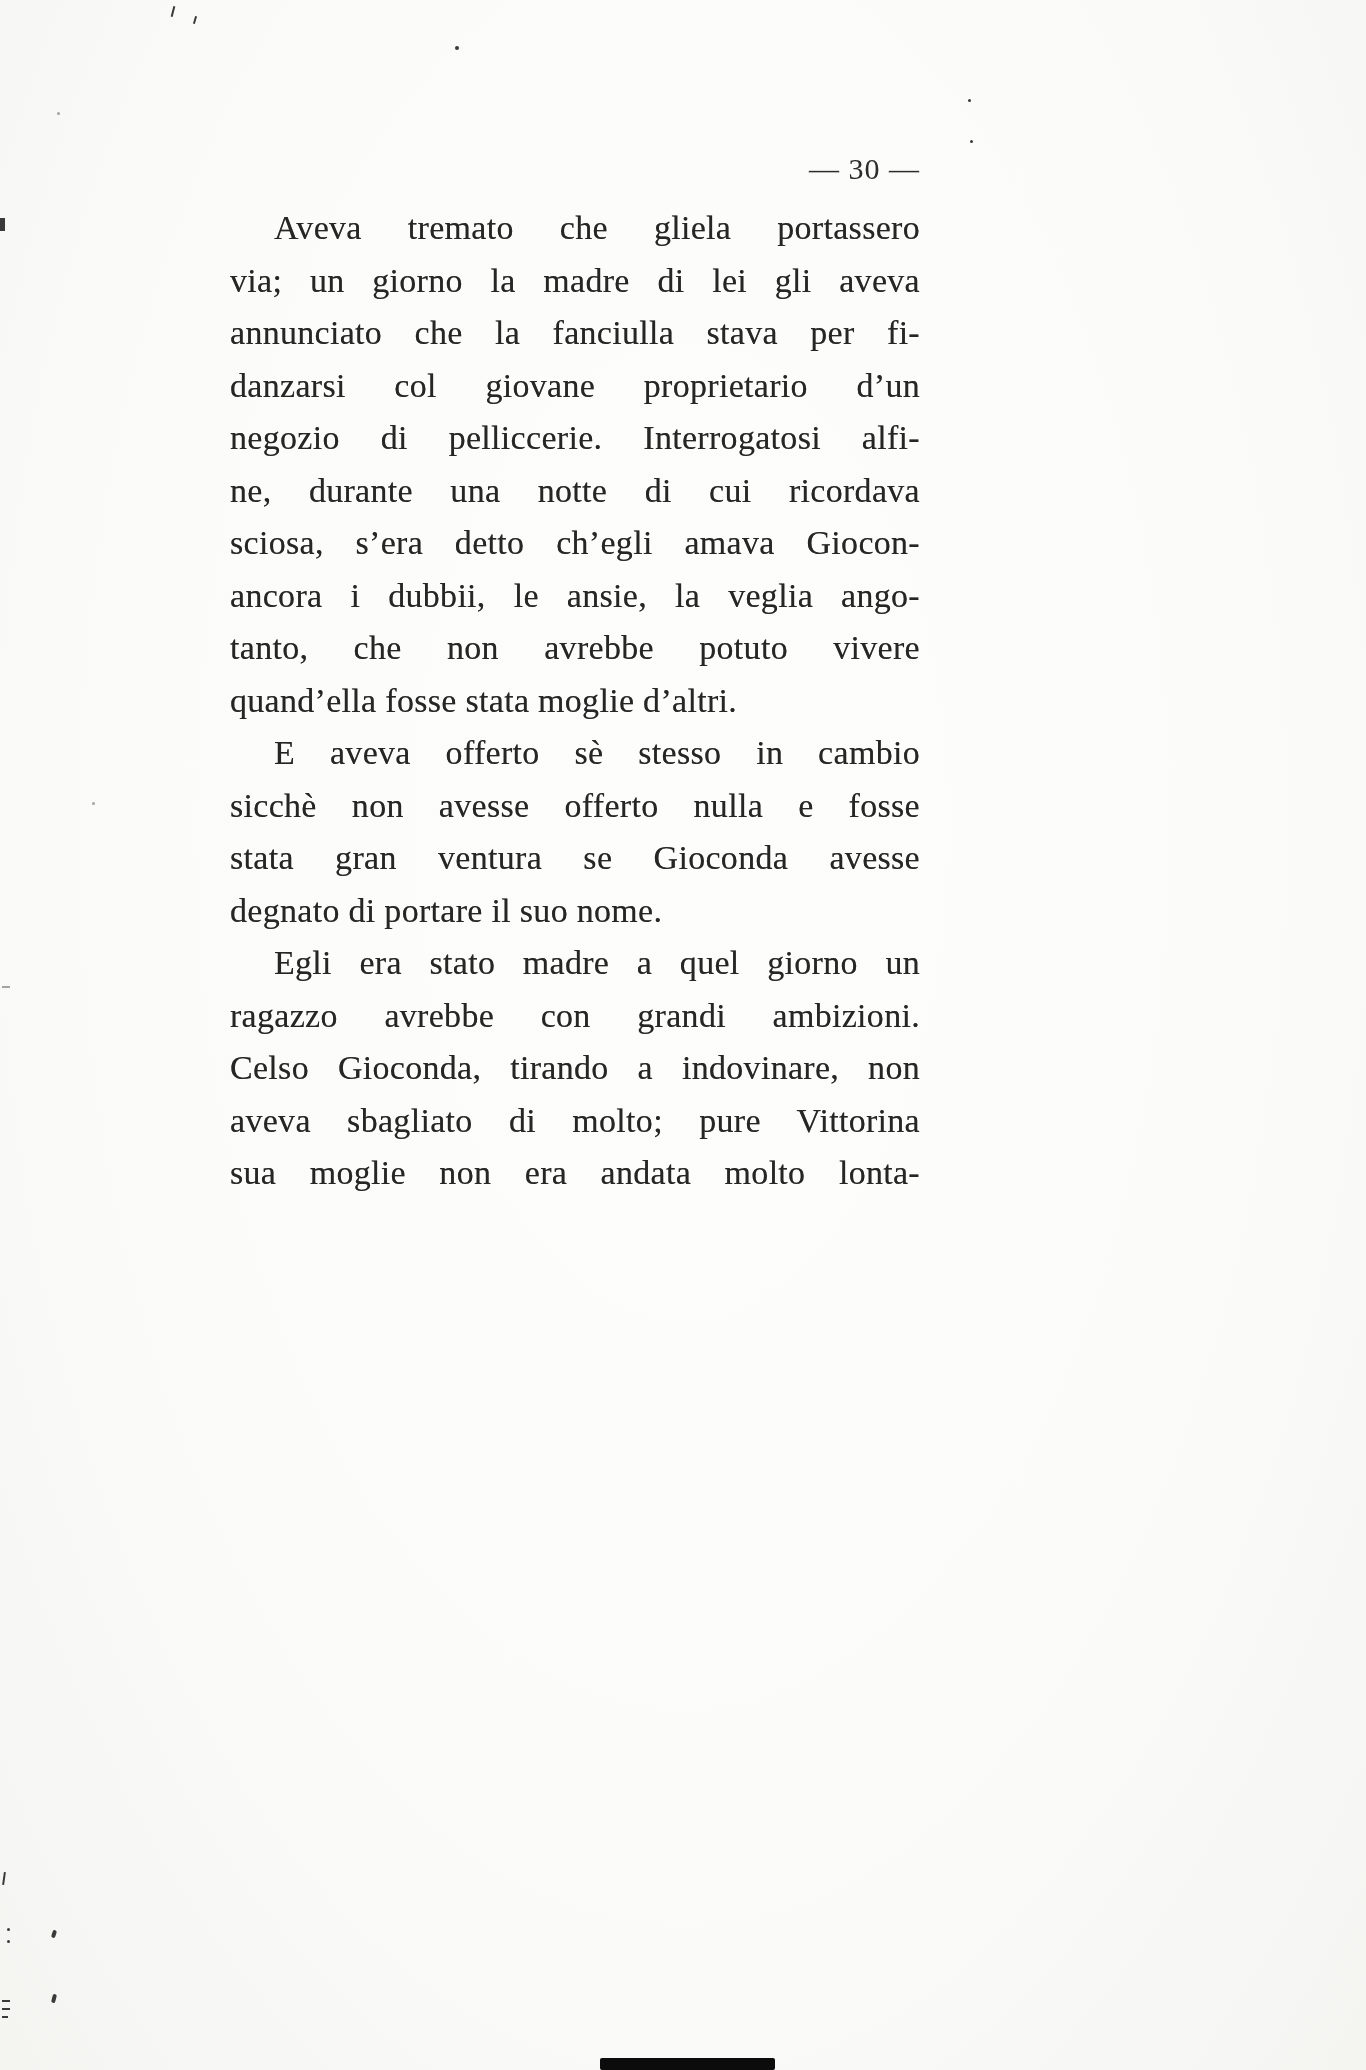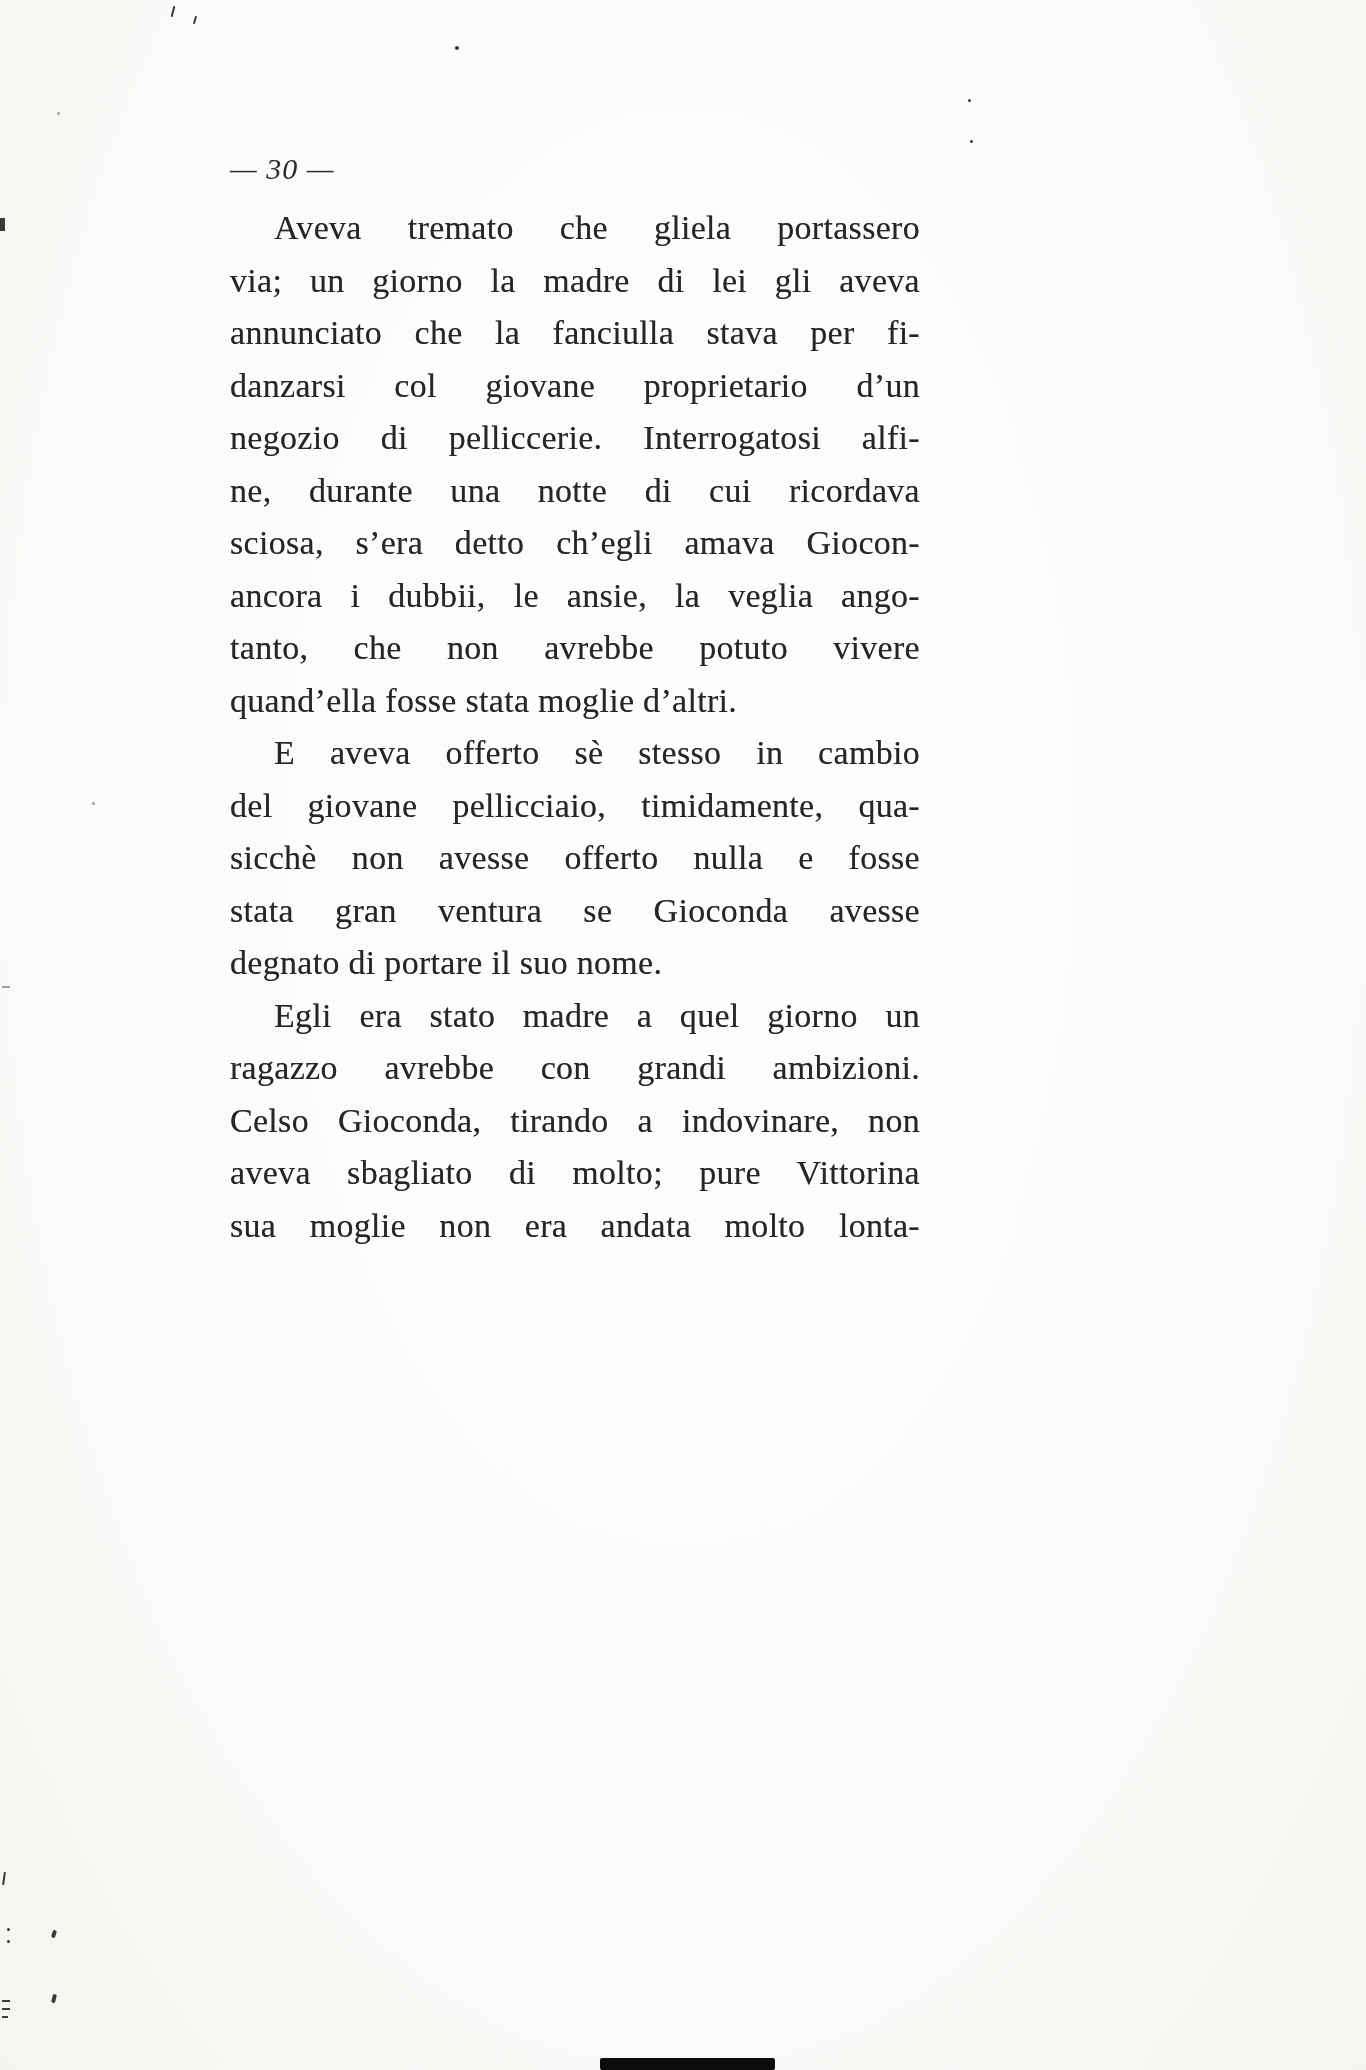--- a/index.html
+++ b/index.html
@@ -17,26 +17,25 @@
     font-family: "Liberation Serif", "DejaVu Serif", serif;
     color: #272727;
   }
   .text-block {
     position: absolute;
     left: 230px;
     top: 152px;
     width: 690px;
   }
   .page-number {
-    text-align: left;
+    text-align: right;
     font-size: 30px;
     letter-spacing: 1px;
     margin-bottom: 16px;
     color: #2c2c2c;
-    font-style: italic;
   }
   .paragraph {
     margin: 0;
   }
   .line {
     font-size: 34px;
     line-height: 52.5px;
     letter-spacing: 0.3px;
     color: #262626;
     text-shadow: 0 0 0.6px rgba(45,45,45,0.55);
@@ -76,21 +75,20 @@
       <div class="line">negozio di pelliccerie. Interrogatosi alfi-</div>
       <div class="line">ne, durante una notte di cui ricordava</div>
       <div class="line">sciosa, s’era detto ch’egli amava Giocon-</div>
       <div class="line">ancora i dubbii, le ansie, la veglia ango-</div>
       <div class="line">tanto, che non avrebbe potuto vivere</div>
       <div class="line para-end">quand’ella fosse stata moglie d’altri.</div>
     </div>
 
     <div class="paragraph">
       <div class="line indent">E aveva offerto sè stesso in cambio</div>
-      <div class="line">del giovane pellicciaio, timidamente, qua-</div>
       <div class="line">sicchè non avesse offerto nulla e fosse</div>
       <div class="line">stata gran ventura se Gioconda avesse</div>
       <div class="line para-end">degnato di portare il suo nome.</div>
     </div>
 
     <div class="paragraph">
       <div class="line indent">Egli era stato madre a quel giorno un</div>
       <div class="line">ragazzo avrebbe con grandi ambizioni.</div>
       <div class="line">Celso Gioconda, tirando a indovinare, non</div>
       <div class="line">aveva sbagliato di molto; pure Vittorina</div>

